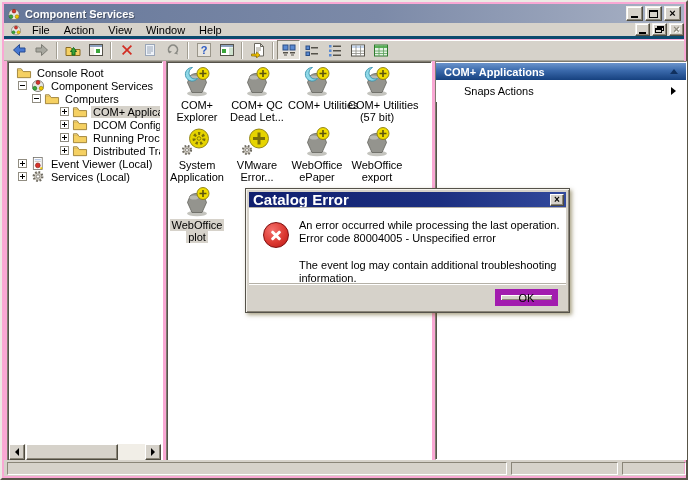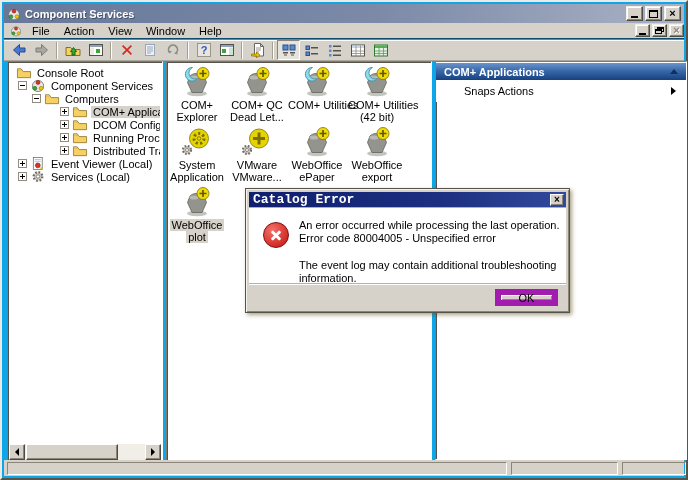--- a/index.html
+++ b/index.html
@@ -4,21 +4,21 @@
 <style>
   * { margin:0; padding:0; box-sizing:border-box; }
   html,body { width:688px; height:480px; }
   body {
     position:relative; overflow:hidden;
     font-family:"Liberation Sans", sans-serif; font-size:11px; color:#000;
     background:#d6d2ca;
   }
   
   .win {
-    position:absolute; inset:0; background:#0ea5e9;
+    position:absolute; inset:0; background:#f9a8d4;
     border:2px solid; border-color:#eceae4 #585548 #585548 #eceae4;
   }
   .titlebar {
     position:absolute; left:2px; top:2px; right:2px; height:19px;
     background:linear-gradient(90deg,#67789a 0%, #7c8aa8 55%, #a9b2c5 100%);
     display:flex; align-items:center; padding:0 3px;
   }
   .titlebar .ttext { color:#fff; font-weight:bold; margin-left:4px; flex:1;
     text-shadow:1px 1px 0 rgba(0,0,0,.35); }
   .cbtn {
@@ -32,21 +32,21 @@
   .g-restore { position:relative; width:9px; height:8px; }
   .g-restore i { position:absolute; display:block; border:1px solid #000; border-top:2px solid #000; background:#d6d2ca;}
   .g-restore i:nth-child(1){ left:2px; top:0; width:7px; height:5px;}
   .g-restore i:nth-child(2){ left:0; top:2px; width:7px; height:5px;}
   .g-x { font-weight:bold; font-size:11px; line-height:9px; }
   .g-x.dis { color:#8a8578; text-shadow:1px 1px 0 #fff; }
   
   .menubar {
     position:absolute; left:2px; top:21px; right:2px; height:16px;
     display:flex; align-items:center; background:#d6d2ca; padding-left:3px;
-    border-bottom:1px solid #0c4a6e;
+    border-bottom:3px solid #0c4a6e;
   }
   .menu-item { padding:1px 7px; }
   .menubar .spacer { flex:1; }
   .mbtn { width:15px; height:13px; }
   
   .toolbar {
     position:absolute; left:2px; top:38px; right:2px; height:21px;
     display:flex; align-items:center; padding-left:3px; background:#d6d2ca;
     border-bottom:1px solid #aaa69c; box-shadow:0 1px 0 #fff inset;
   }
@@ -103,21 +103,21 @@
   .spanel { position:absolute; top:2px; height:13px; border:1px solid; border-color:#8a8578 #fff #fff #8a8578; }
   
   .dialog {
     position:absolute; left:243px; top:186px; width:325px; height:125px; z-index:50;
     background:#d6d2ca; border:1px solid #55524a;
     box-shadow:inset 1px 1px 0 #f4f2ec, inset -1px -1px 0 #8a8578, 2px 2px 4px rgba(90,75,20,.5);
     padding:3px;
   }
   .dlg-title { height:15px; display:flex; align-items:center; padding:0 2px 0 4px;
     background:linear-gradient(90deg,#101f6e 0%, #1c2f80 60%, #32499c 100%); }
-  .dlg-title .ttext { color:#fff; font-weight:bold; flex:1; font-size:13px;font-family:Liberation Mono, monospace; }
+  .dlg-title .ttext { color:#fff; font-weight:bold; flex:1; font-size:15px; }
   .dlg-close { width:14px; height:12px; background:#d6d2ca; border:1px solid; border-color:#fff #4e4b40 #4e4b40 #fff;
     box-shadow:inset -1px -1px 0 #8a8578; display:flex; align-items:center; justify-content:center; }
   .dlg-body { position:relative; height:76px; background:#fff; border-top:1px solid #b5b1a7; }
   .err-icon { position:absolute; left:14px; top:14px; width:26px; height:26px; border-radius:50%;
     background:radial-gradient(circle at 35% 30%, #f4716d 0%, #dc3a32 55%, #b81414 100%);
     border:1px solid #7e0e0e; }
   .err-icon::before, .err-icon::after { content:""; position:absolute; left:6px; top:11px; width:12px; height:3px;
     background:#fff; border-radius:1px; }
   .err-icon::before { transform:rotate(45deg); }
   .err-icon::after  { transform:rotate(-45deg); }
@@ -456,21 +456,21 @@
         </div>
     </div>
     <div class="appitem" style="left:181px;top:3px">
       <svg width="34" height="32">
           <use href="#g-appbase"></use>
           <use href="#g-crescent"></use>
           <use href="#g-ball"></use>
         </svg>
       <div class="alabel-wrap">
           <span class="alabel">COM+ Utilities</span>
-          <span class="alabel">(42 bit)</span>
+          <span class="alabel">(57 bit)</span>
         </div>
     </div>
     <div class="appitem" style="left:1px;top:63px">
       <svg width="34" height="32">
           <use href="#g-bigball"></use>
           <use href="#g-biggear"></use>
           <use href="#g-gearsm"></use>
         </svg>
       <div class="alabel-wrap">
           <span class="alabel">System</span>
@@ -478,21 +478,21 @@
         </div>
     </div>
     <div class="appitem" style="left:61px;top:63px">
       <svg width="34" height="32">
           <use href="#g-bigball"></use>
           <use href="#g-bigplus"></use>
           <use href="#g-gearsm"></use>
         </svg>
       <div class="alabel-wrap">
           <span class="alabel">VMware</span>
-          <span class="alabel">VMware...</span>
+          <span class="alabel">Error...</span>
         </div>
     </div>
     <div class="appitem" style="left:121px;top:63px">
       <svg width="34" height="32">
           <use href="#g-appbase"></use>
           <use href="#g-ball"></use>
         </svg>
       <div class="alabel-wrap">
           <span class="alabel">WebOffice</span>
           <span class="alabel">ePaper</span>

